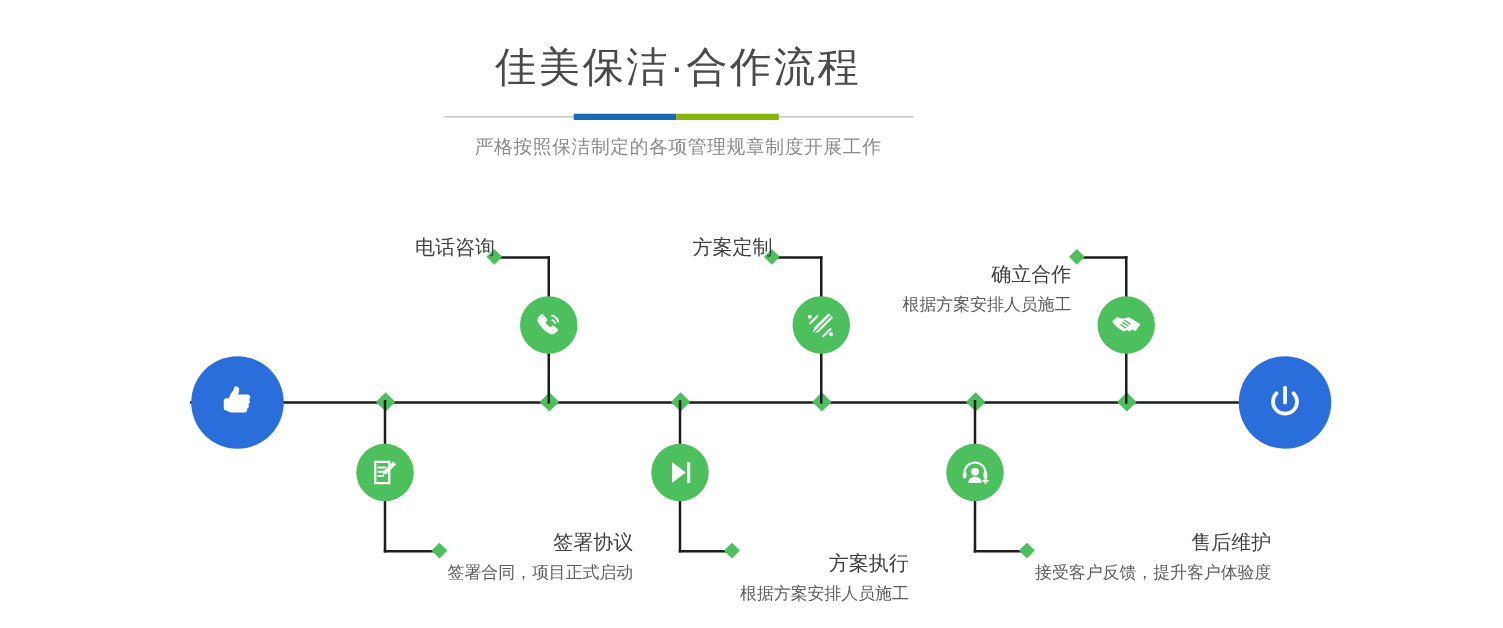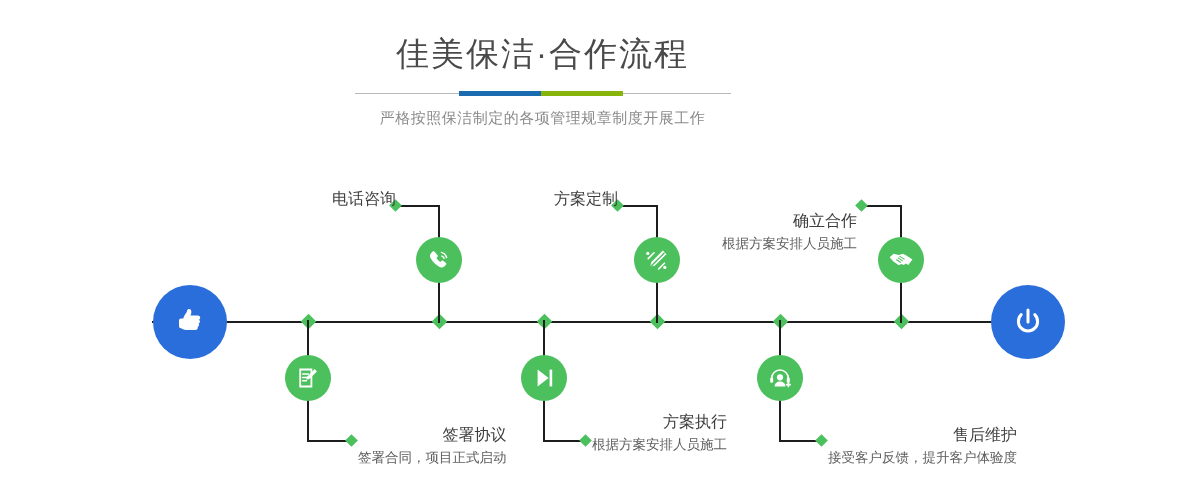--- a/index.html
+++ b/index.html
@@ -261,21 +261,21 @@
     <div class="hline" style="left:543px; top:440px; width:42px;"></div>
     <div class="diamond" style="left:581px; top:436px;"></div>
     <div class="circle-icon" style="left:521px; top:355px;">
       <span>
         <svg width="28" height="28" viewBox="0 0 28 28">
           <path fill="#ffffff" d="M7.6 5.6l11 8.4-11 8.4z"></path>
           <rect x="19.6" y="5.6" width="2.6" height="16.8" fill="#ffffff"></rect>
         </svg>
       </span>
     </div>
-    <div class="label below" style="left:592px; top:411px;">
+    <div class="label below" style="left:592px; top:441px;">
       <div class="title">方案执行</div>
       <div class="desc">根据方案安排人员施工</div>
     </div>
   </div>
 
   <div class="node">
     <div class="axis-diamond" style="left:896px; top:316px;"></div>
     <div class="vline" style="left:900px; top:205px; height:118px;"></div>
     <div class="hline" style="left:862px; top:205px; width:40px;"></div>
     <div class="diamond" style="left:857px; top:201px;"></div>

